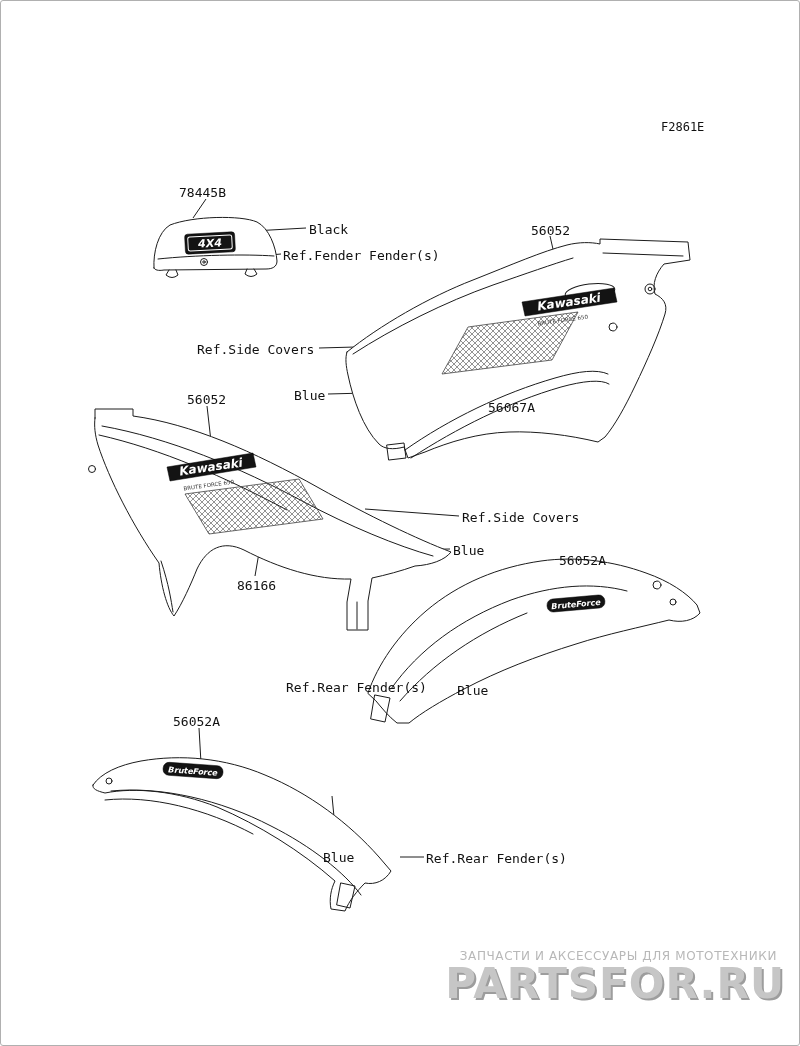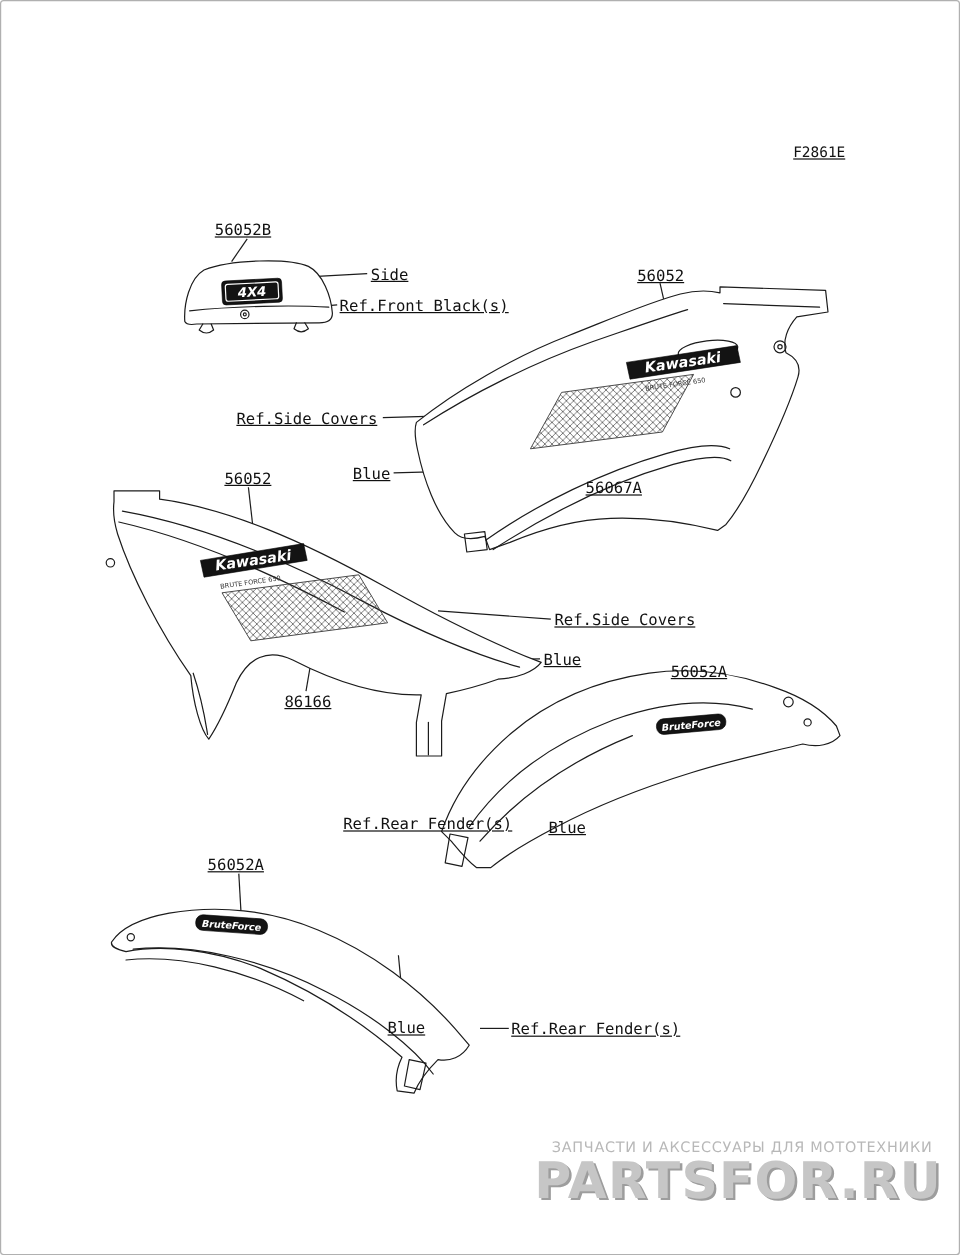--- a/index.html
+++ b/index.html
@@ -6,21 +6,21 @@
   html,body { background:#ffffff; }
   body { font-family:"DejaVu Sans", sans-serif; }
   .page {
     position:relative; width:800px; height:1046px;
     background:#ffffff; border:1px solid #b0b0b0; border-radius:3px;
     overflow:hidden; margin:0 auto;
   }
   .art { position:absolute; left:0; top:0; }
   .lbl {
     position:absolute; font:13px "DejaVu Sans Mono", monospace;
-    color:#111; white-space:nowrap;text-decoration:underline;
+    color:#111; white-space:nowrap;
   }
   .code { font-size:12px; }
   .stroke { stroke:#1c1c1c; fill:none; stroke-width:1; stroke-linejoin:round; stroke-linecap:round; }
   .body-fill { fill:#ffffff; }
   .leader { stroke:#1c1c1c; stroke-width:1; fill:none; }
   .decal-dark { fill:#131313; stroke:#000; stroke-width:0.5; }
   .decal-text { fill:#fff; font:italic bold 12px "DejaVu Sans", sans-serif; text-anchor:middle; }
   .decal-sub { fill:#333; font:5.5px "DejaVu Sans", sans-serif; text-anchor:middle; }
   .rear-script { fill:#fff; font:italic bold 8px "DejaVu Sans", sans-serif; text-anchor:middle; }
   .badge-text { font-family:"DejaVu Sans", sans-serif; }
@@ -135,23 +135,23 @@
       <path class="stroke" d="M340,882 l14,3 l-5,22 l-13,-3 z"></path>
       <g transform="rotate(4 192 770)">
         <rect class="decal-dark" x="162" y="763" width="60" height="13" rx="6"></rect>
         <text class="rear-script" x="192" y="773">BruteForce</text>
       </g>
     </g>
   </svg>
 
   <div class="lbl code" style="left:660px;top:119px">F2861E</div>
 
-  <div class="lbl" style="left:178px;top:184px">56052B</div>
-  <div class="lbl" style="left:308px;top:221px">Side</div>
-  <div class="lbl" style="left:282px;top:247px">Ref.Front Black(s)</div>
+  <div class="lbl" style="left:178px;top:184px">78445B</div>
+  <div class="lbl" style="left:308px;top:221px">Black</div>
+  <div class="lbl" style="left:282px;top:247px">Ref.Fender Fender(s)</div>
 
   <div class="lbl" style="left:530px;top:222px">56052</div>
   <div class="lbl" style="left:196px;top:341px">Ref.Side Covers</div>
   <div class="lbl" style="left:293px;top:387px">Blue</div>
   <div class="lbl" style="left:487px;top:399px">56067A</div>
 
   <div class="lbl" style="left:186px;top:391px">56052</div>
   <div class="lbl" style="left:461px;top:509px">Ref.Side Covers</div>
   <div class="lbl" style="left:452px;top:542px">Blue</div>
   <div class="lbl" style="left:236px;top:577px">86166</div>

